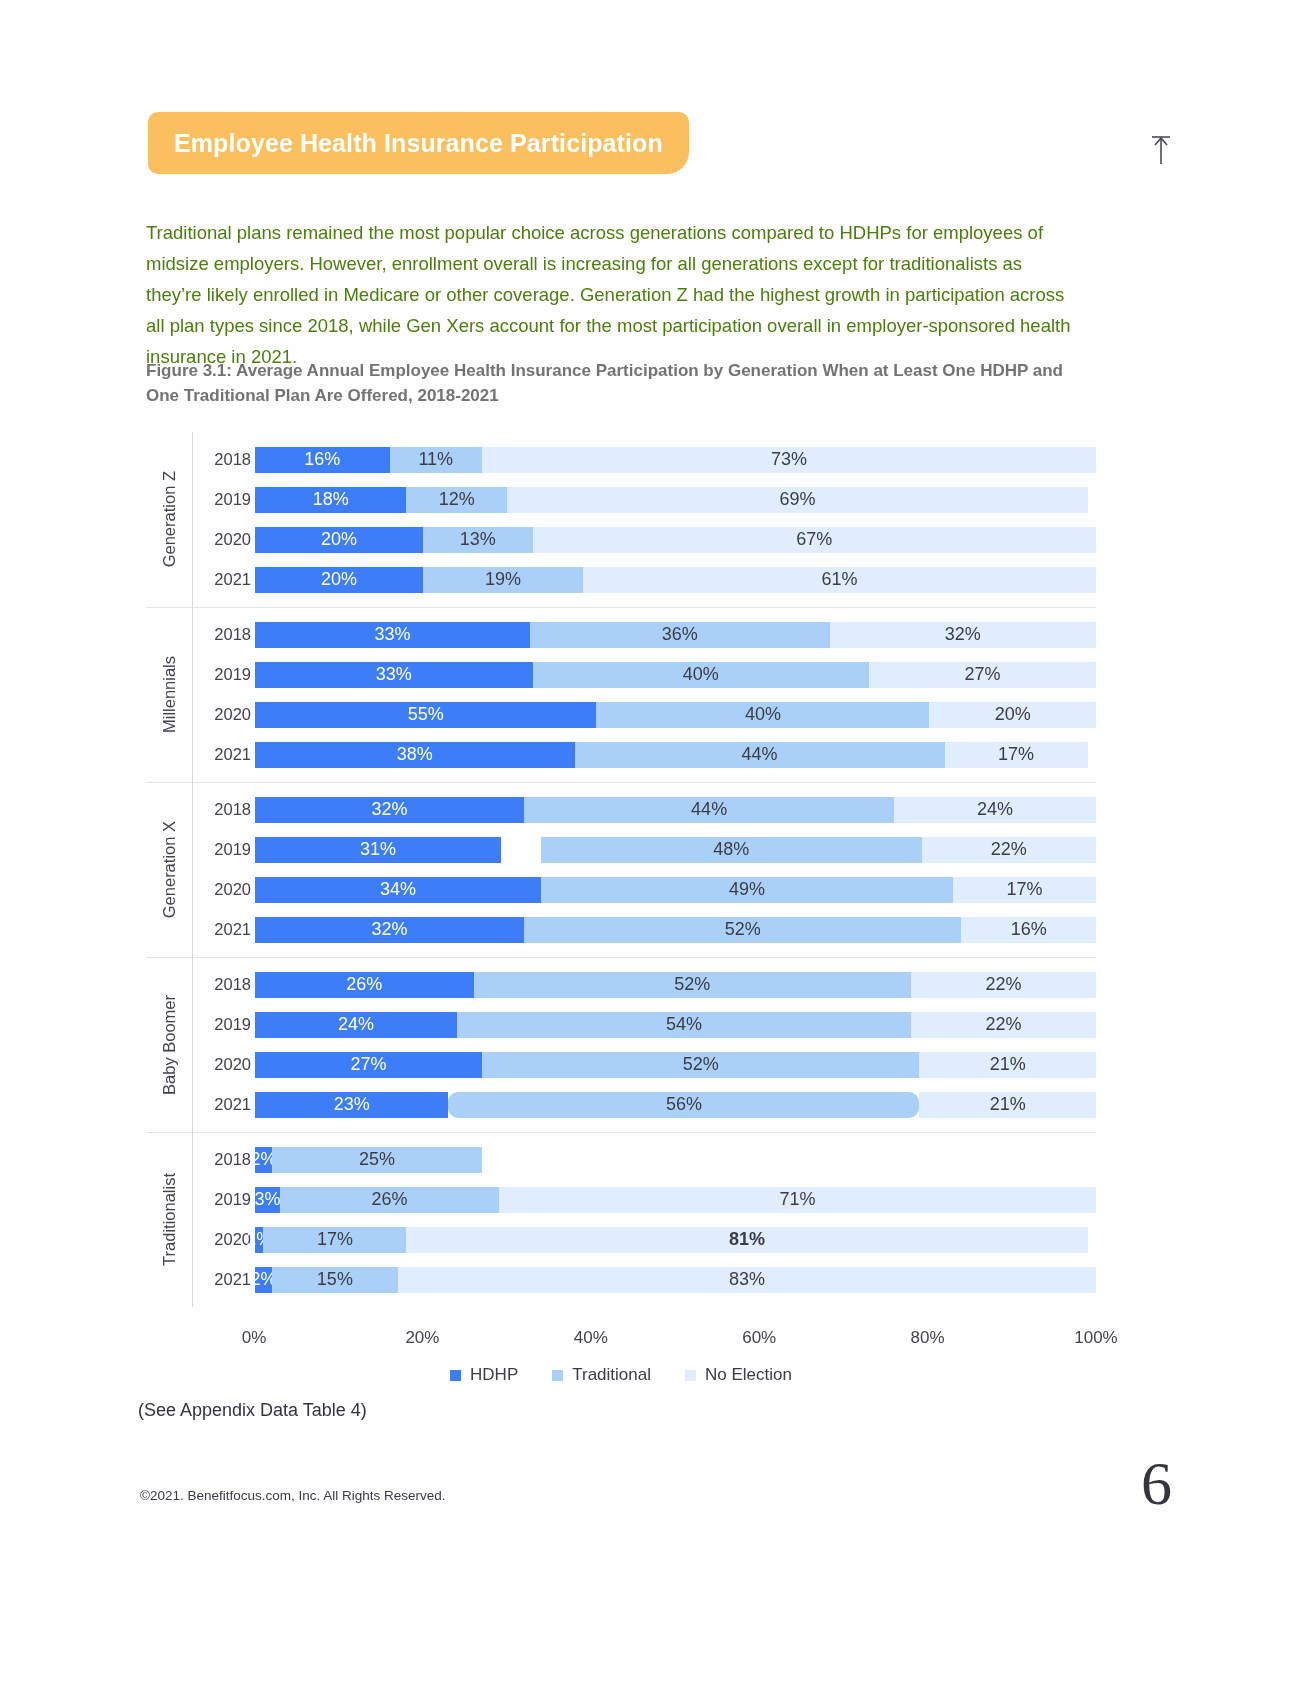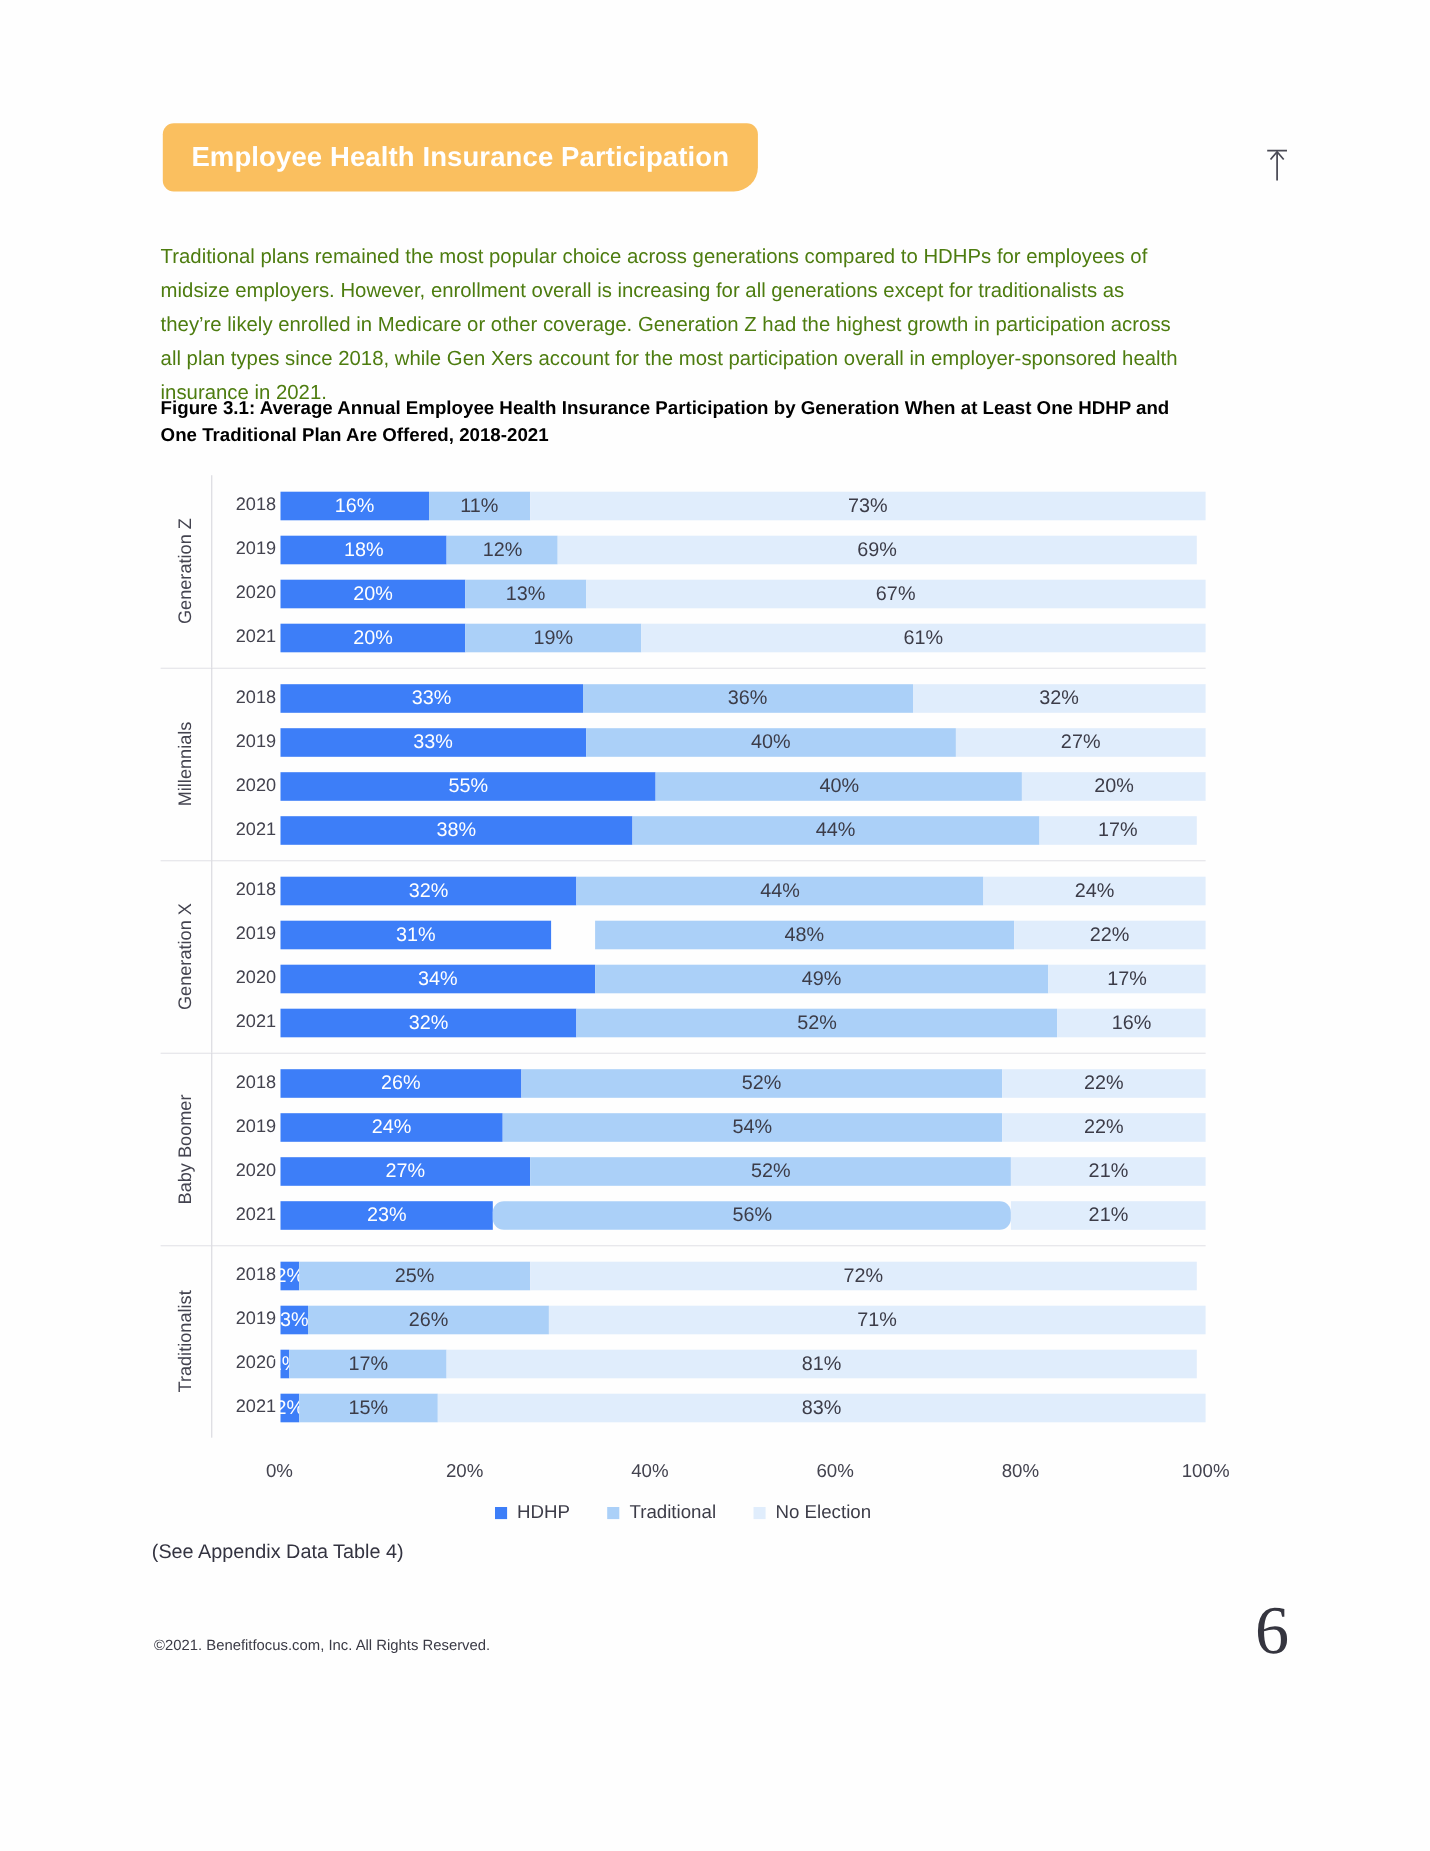--- a/index.html
+++ b/index.html
@@ -69,21 +69,21 @@
 
   
   .fig-caption {
     position: absolute;
     left: 146px;
     top: 358px;
     width: 930px;
     font-size: 17px;
     font-weight: bold;
     line-height: 25px;
-    color: #000000;
+    color: #737373;
   }
 
   
   .chart {
     position: absolute;
     left: 146px;
     top: 432px;
     width: 950px;
     height: 880px;
   }
@@ -522,23 +522,20 @@
           <div class="gen-rows">
             <div class="row">
               <div class="row-year">2018</div>
               <div class="row-bars">
                 <div class="seg seg-hdhp" style="width: 2%;">
                   <span>2%</span>
                 </div>
                 <div class="seg seg-trad" style="width: 25%;">
                   <span>25%</span>
                 </div>
-                <div class="seg seg-none" style="width: 72%;">
-                  <span>72%</span>
-                </div>
               </div>
             </div>
             <div class="row">
               <div class="row-year">2019</div>
               <div class="row-bars">
                 <div class="seg seg-hdhp" style="width: 3%;">
                   <span>3%</span>
                 </div>
                 <div class="seg seg-trad" style="width: 26%;">
                   <span>26%</span>
@@ -550,21 +547,21 @@
             </div>
             <div class="row">
               <div class="row-year">2020</div>
               <div class="row-bars">
                 <div class="seg seg-hdhp" style="width: 1%;">
                   <span>1%</span>
                 </div>
                 <div class="seg seg-trad" style="width: 17%;">
                   <span>17%</span>
                 </div>
-                <div class="seg seg-none" style="width: 81%;">
+                <div class="seg seg-none" style="width: 81%; font-weight: bold;">
                   <span>81%</span>
                 </div>
               </div>
             </div>
             <div class="row">
               <div class="row-year">2021</div>
               <div class="row-bars">
                 <div class="seg seg-hdhp" style="width: 2%;">
                   <span>2%</span>
                 </div>

